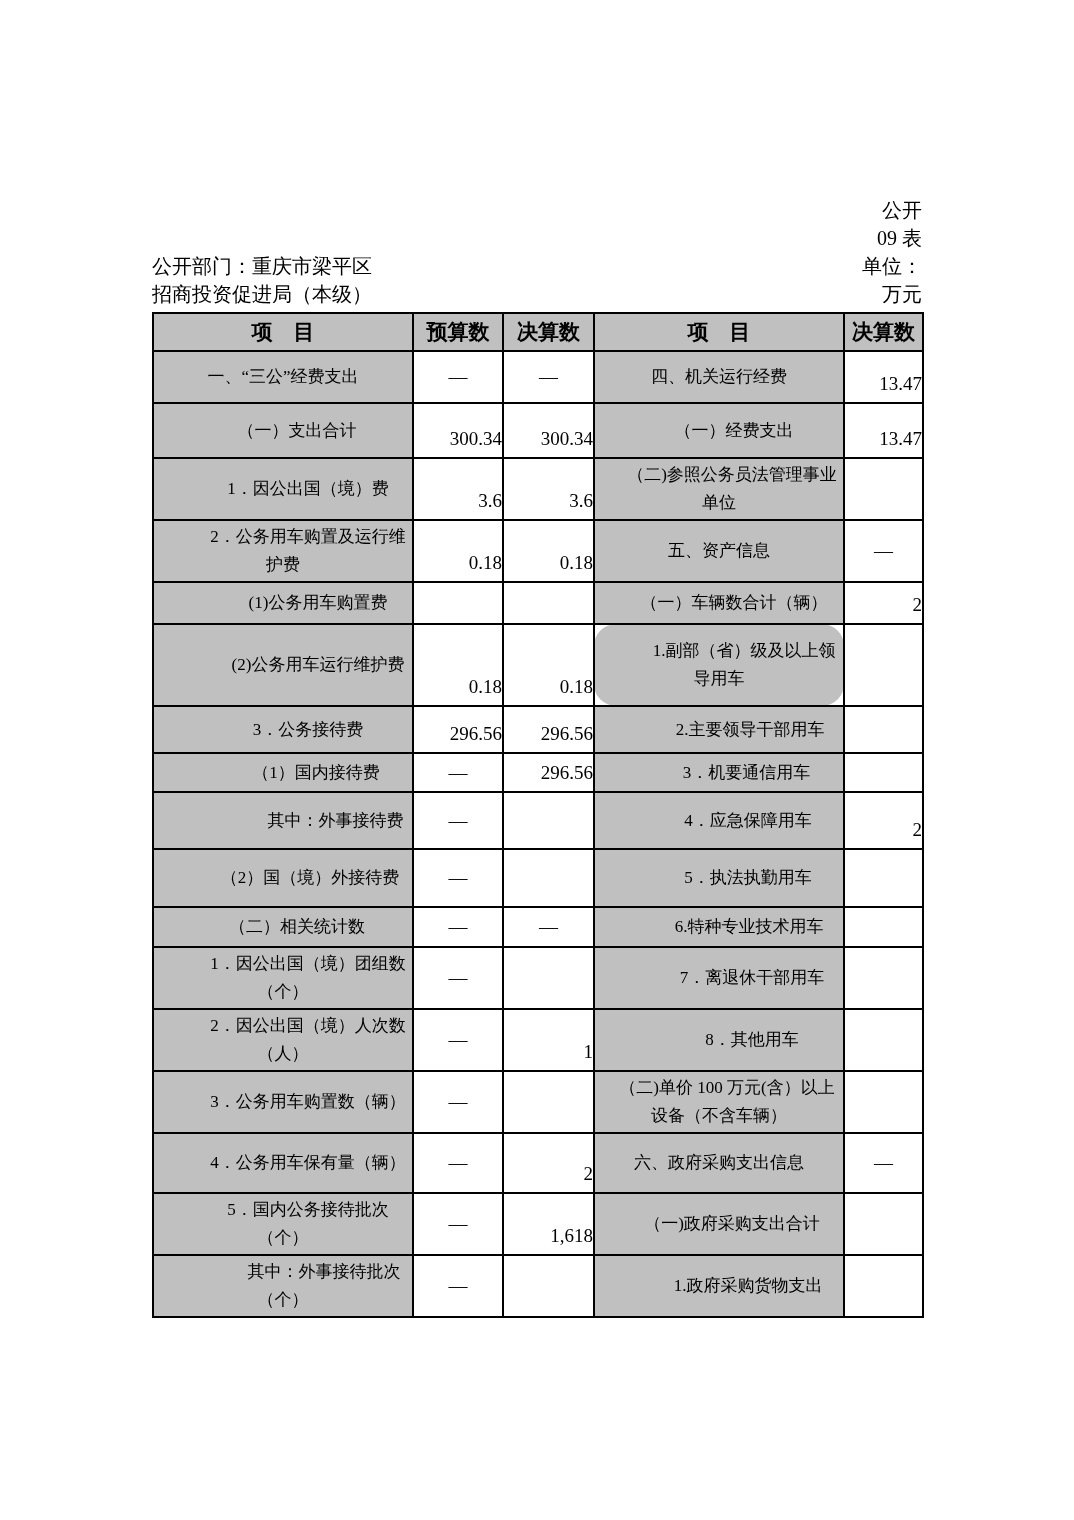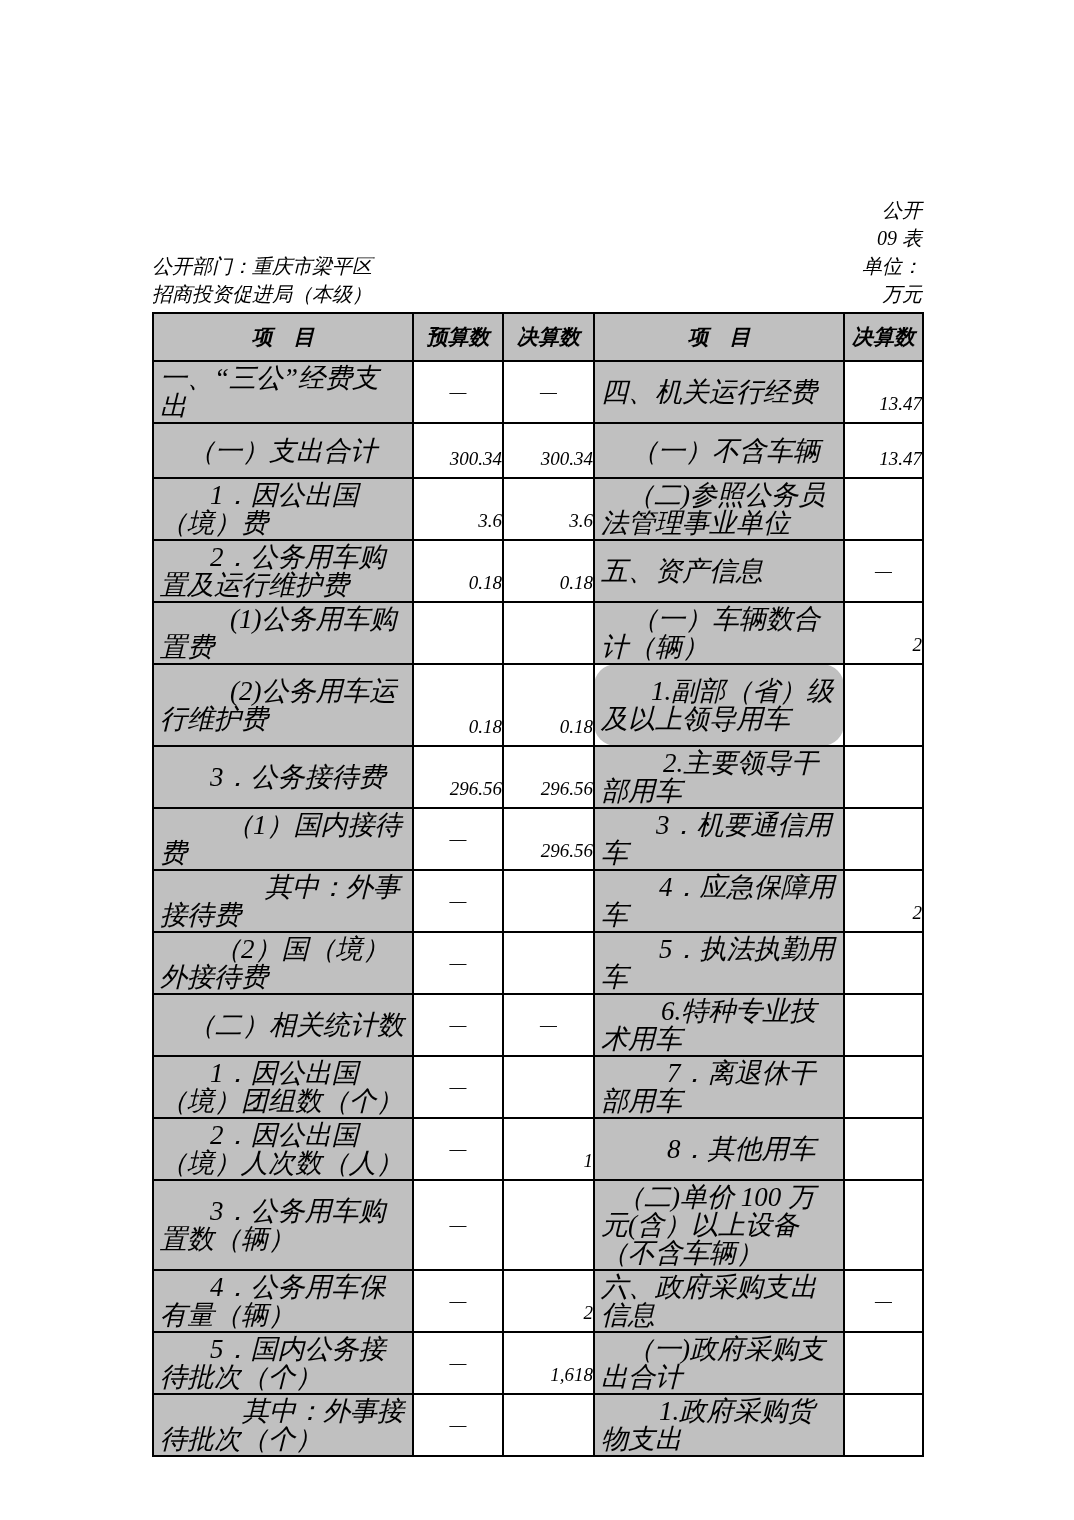--- a/index.html
+++ b/index.html
@@ -23,21 +23,20 @@
     text-align: center;
     font-family: "Liberation Sans", "DejaVu Sans", sans-serif;
     font-weight: bold;
     font-size: 39px;
     line-height: 47px;
     letter-spacing: 1px;
   }
   .content {
     width: 770px;
     margin: 8px auto;
-    font-style: italic;
   }
   .form-code {
     margin-top: 8px;
     text-align: right;
     font-size: 20px;
     line-height: 28px;
   }
   .meta-row {
     display: flex;
     justify-content: space-between;
@@ -57,33 +56,33 @@
   col.c2 { width: 90px; }
   col.c3 { width: 91px; }
   col.c4 { width: 250px; }
   col.c5 { width: 79px; }
   .info-table th, .info-table td {
     border: 2px solid var(--grid, #000000);
     box-sizing: border-box;
   }
   .info-table th {
     background: var(--cell-bg, #c0c0c0);
-    height: 48px;
+    height: 38px;
     font-size: 21px;
     font-weight: bold;
     text-align: center;
     vertical-align: middle;
     padding: 0;
   }
   td.label {
     background: var(--cell-bg, #c0c0c0);
-    font-size: 27px;
+    font-size: 17px;
     line-height: 28px;
     vertical-align: middle;
-    text-align: left;
+    text-align: center;
     padding: 2px 6px;
   }
   td.value {
     background: #ffffff;
     font-size: 19px;
     text-align: right;
     vertical-align: bottom;
     padding: 2px 0 7px 2px;
   }
   td.value.dash {
@@ -138,21 +137,21 @@
             <td class="label" style="text-indent: 0px;">一、“三公”经费支出</td>
             <td class="value dash">—</td>
             <td class="value dash">—</td>
             <td class="label" style="text-indent: 0px;">四、机关运行经费</td>
             <td class="value">13.47</td>
           </tr>
           <tr style="height: 55px;">
             <td class="label" style="text-indent: 28px;">（一）支出合计</td>
             <td class="value">300.34</td>
             <td class="value">300.34</td>
-            <td class="label" style="text-indent: 30px;">（一）不含车辆</td>
+            <td class="label" style="text-indent: 30px;">（一）经费支出</td>
             <td class="value">13.47</td>
           </tr>
           <tr style="height: 57px;">
             <td class="label" style="text-indent: 50px;">1．因公出国（境）费</td>
             <td class="value">3.6</td>
             <td class="value">3.6</td>
             <td class="label" style="text-indent: 26px;">（二)参照公务员法管理事业单位</td>
             <td class="value"></td>
           </tr>
           <tr style="height: 56px;">
@@ -176,21 +175,21 @@
             <td class="label" style="text-indent: 50px; border-radius: 22px;">1.副部（省）级及以上领导用车</td>
             <td class="value"></td>
           </tr>
           <tr style="height: 47px;">
             <td class="label" style="text-indent: 50px;">3．公务接待费</td>
             <td class="value">296.56</td>
             <td class="value">296.56</td>
             <td class="label" style="text-indent: 62px;">2.主要领导干部用车</td>
             <td class="value"></td>
           </tr>
-          <tr style="height: 53px;">
+          <tr style="height: 39px;">
             <td class="label" style="text-indent: 66px;">（1）国内接待费</td>
             <td class="value dash">—</td>
             <td class="value">296.56</td>
             <td class="label" style="text-indent: 55px;">3．机要通信用车</td>
             <td class="value"></td>
           </tr>
           <tr style="height: 57px;">
             <td class="label" style="text-indent: 105px;">其中：外事接待费</td>
             <td class="value dash">—</td>
             <td class="value"></td>

